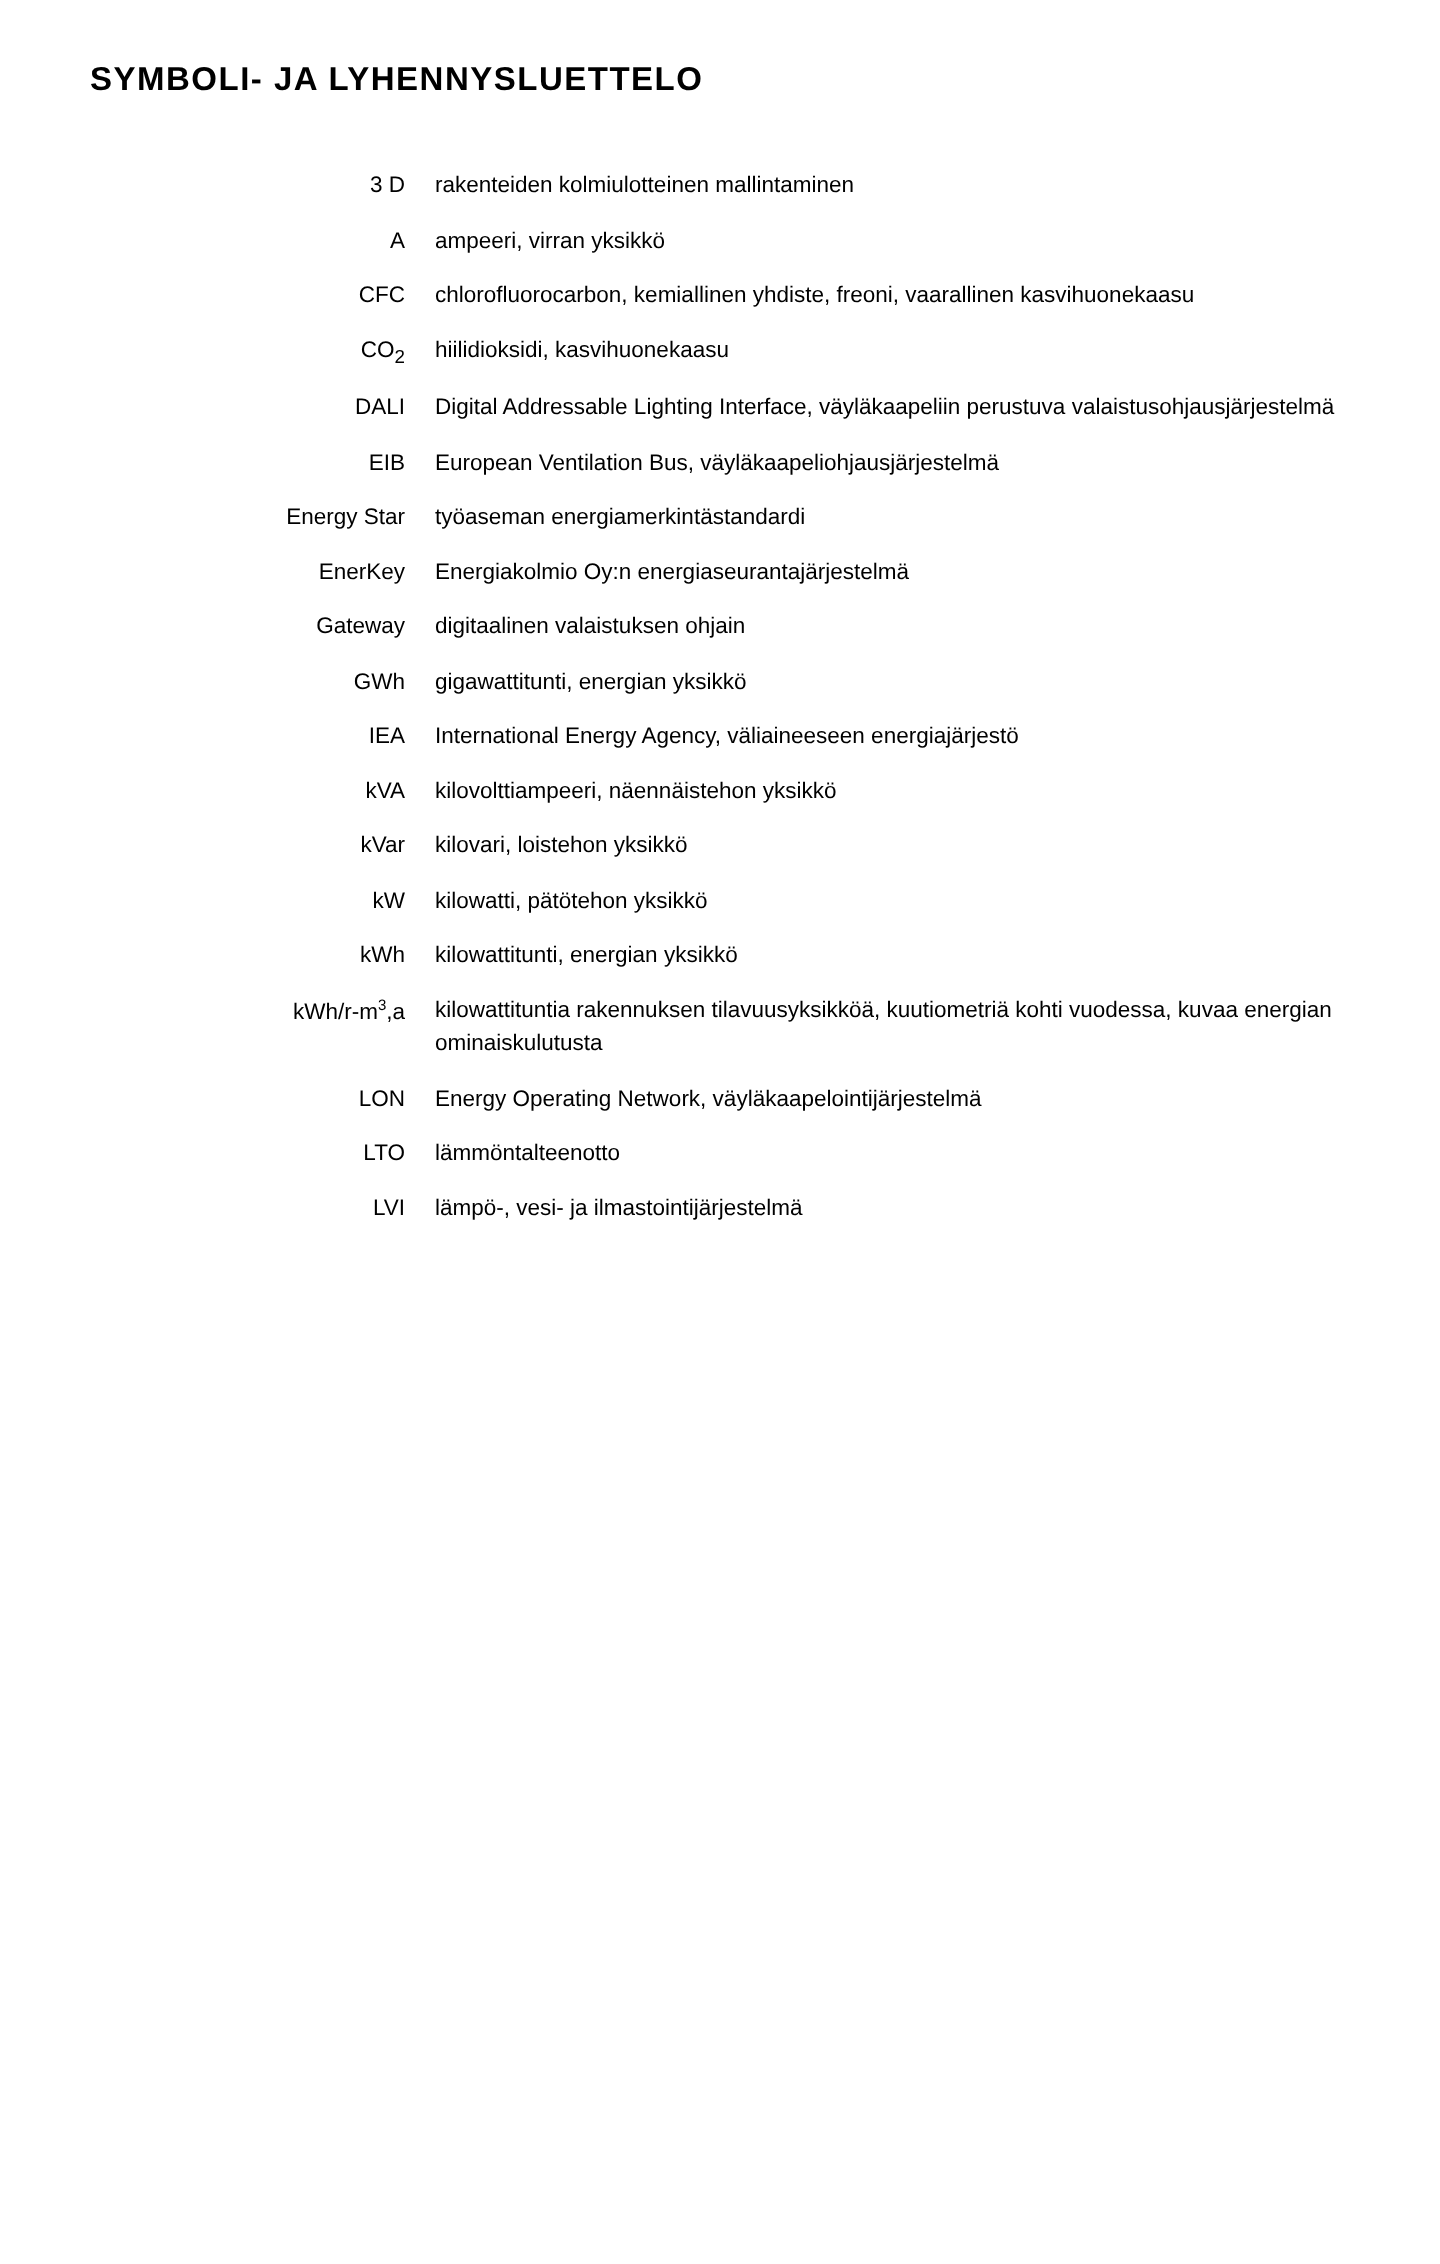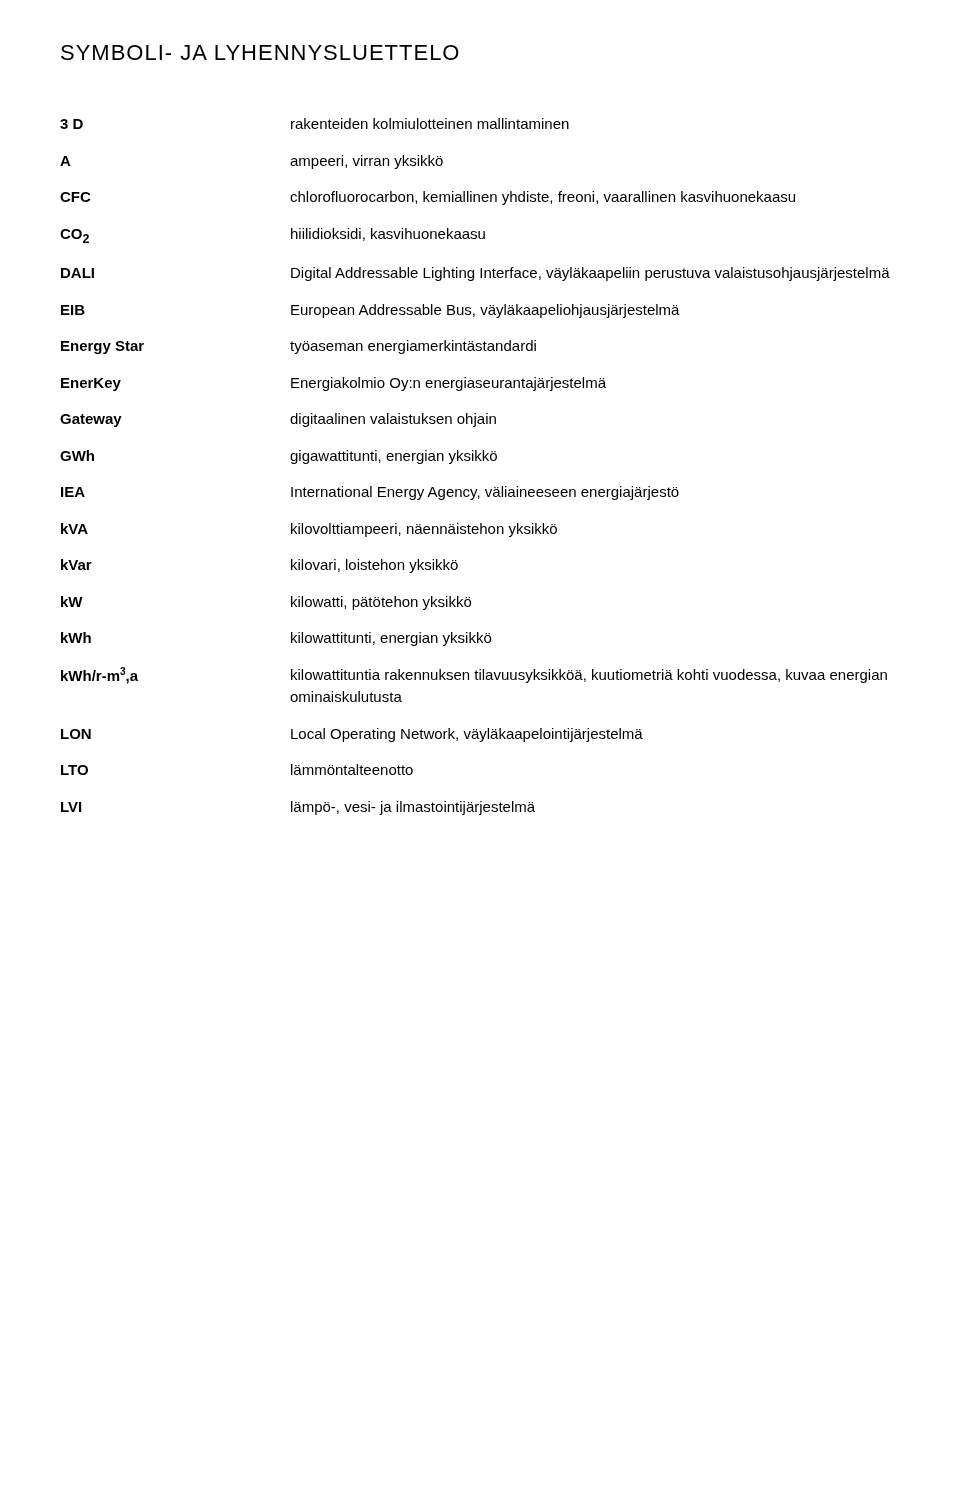--- a/index.html
+++ b/index.html
@@ -10,21 +10,21 @@
     body {
       background: #ffffff;
       font-family: 'Times New Roman', Times, serif;
       font-size: 15px;
       color: #000000;
       padding: 40px 60px;
       width: 960px;
     }
     h1 {
       font-size: 22px;
-      font-weight: normal;
+      font-weight: bold;
       letter-spacing: 1px;
       margin-bottom: 40px;
       font-family: Arial, sans-serif;
     }
     .glossary-table {
       width: 100%;
       border-collapse: collapse;
     }
     .glossary-table tr td {
       vertical-align: top;
@@ -37,21 +37,22 @@
       font-size: 15px;
       padding-right: 20px;
       white-space: nowrap;
     }
     .glossary-table tr td:last-child {
       font-family: Arial, sans-serif;
       font-size: 15px;
       margin-left: 41px;
     }
     .term-cell {
-      font-weight: bold;
+      font-weight: normal;
+      text-align: right;
     }
     sup {
       font-size: 10px;
     }
   </style>
 </head>
 <body>
 
 <h1>SYMBOLI- JA LYHENNYSLUETTELO</h1>
 
@@ -72,21 +73,21 @@
       <tr>
         <td class="term-cell">CO<sub>2</sub></td>
         <td>hiilidioksidi, kasvihuonekaasu</td>
       </tr>
       <tr>
         <td class="term-cell">DALI</td>
         <td>Digital Addressable Lighting Interface, väyläkaapeliin perustuva valaistusohjausjärjestelmä</td>
       </tr>
       <tr>
         <td class="term-cell">EIB</td>
-        <td>European Addressable Bus, väyläkaapeliohjausjärjestelmä</td>
+        <td>European Ventilation Bus, väyläkaapeliohjausjärjestelmä</td>
       </tr>
       <tr>
         <td class="term-cell">Energy Star</td>
         <td>työaseman energiamerkintästandardi</td>
       </tr>
       <tr>
         <td class="term-cell">EnerKey</td>
         <td>Energiakolmio Oy:n energiaseurantajärjestelmä</td>
       </tr>
       <tr>
@@ -116,21 +117,21 @@
       <tr>
         <td class="term-cell">kWh</td>
         <td>kilowattitunti, energian yksikkö</td>
       </tr>
       <tr>
         <td class="term-cell">kWh/r-m<sup>3</sup>,a</td>
         <td>kilowattituntia rakennuksen tilavuusyksikköä, kuutiometriä kohti vuodessa, kuvaa energian ominaiskulutusta</td>
       </tr>
       <tr>
         <td class="term-cell">LON</td>
-        <td>Local Operating Network, väyläkaapelointijärjestelmä</td>
+        <td>Energy Operating Network, väyläkaapelointijärjestelmä</td>
       </tr>
       <tr>
         <td class="term-cell">LTO</td>
         <td>lämmöntalteenotto</td>
       </tr>
       <tr>
         <td class="term-cell">LVI</td>
         <td>lämpö-, vesi- ja ilmastointijärjestelmä</td>
       </tr>
     </tbody>

